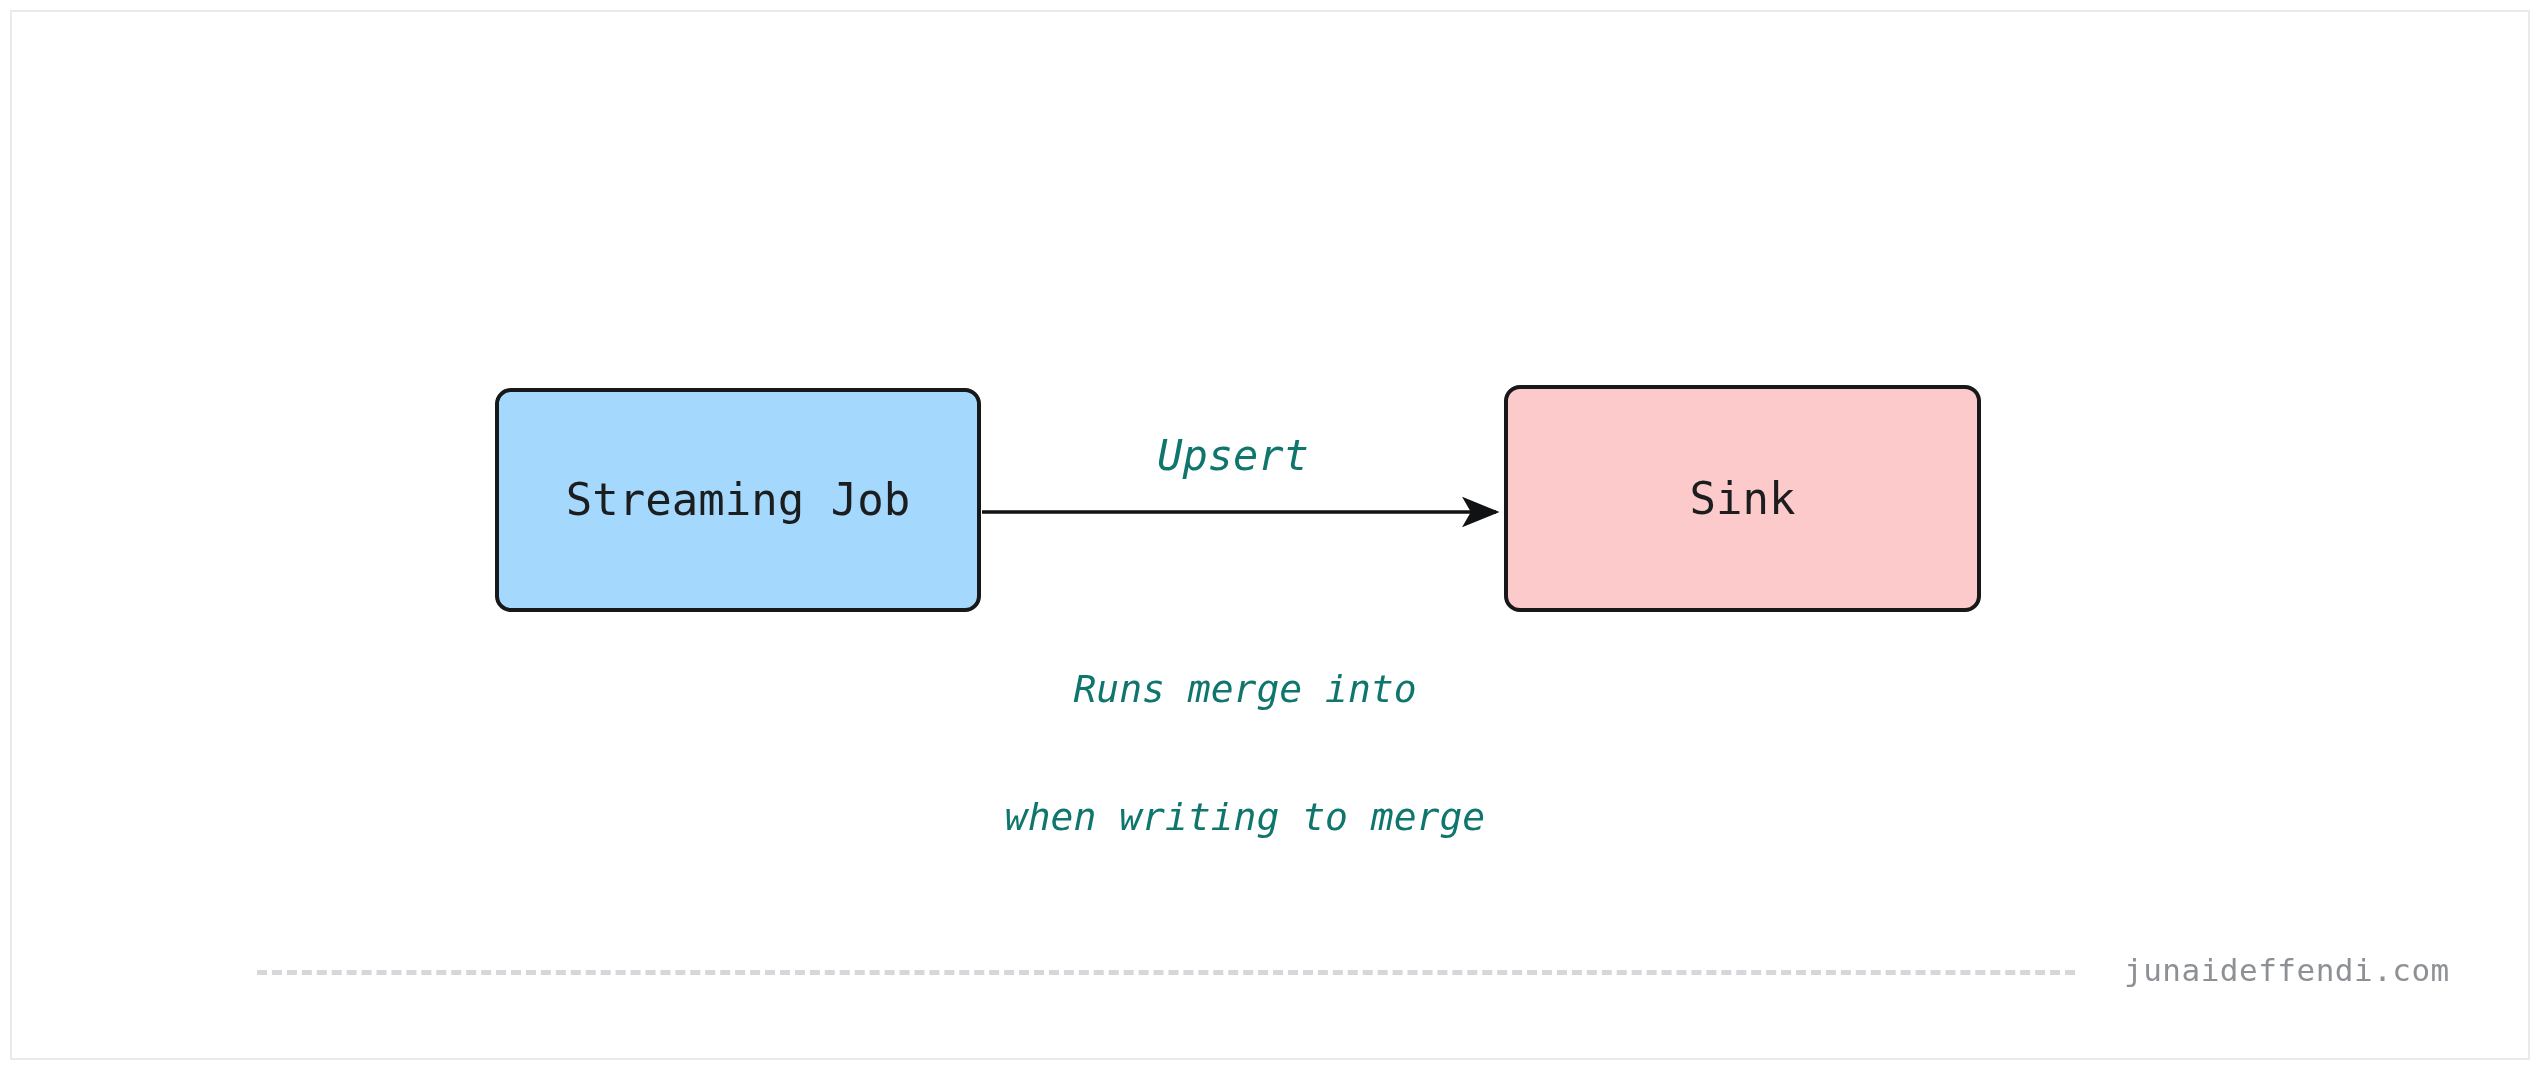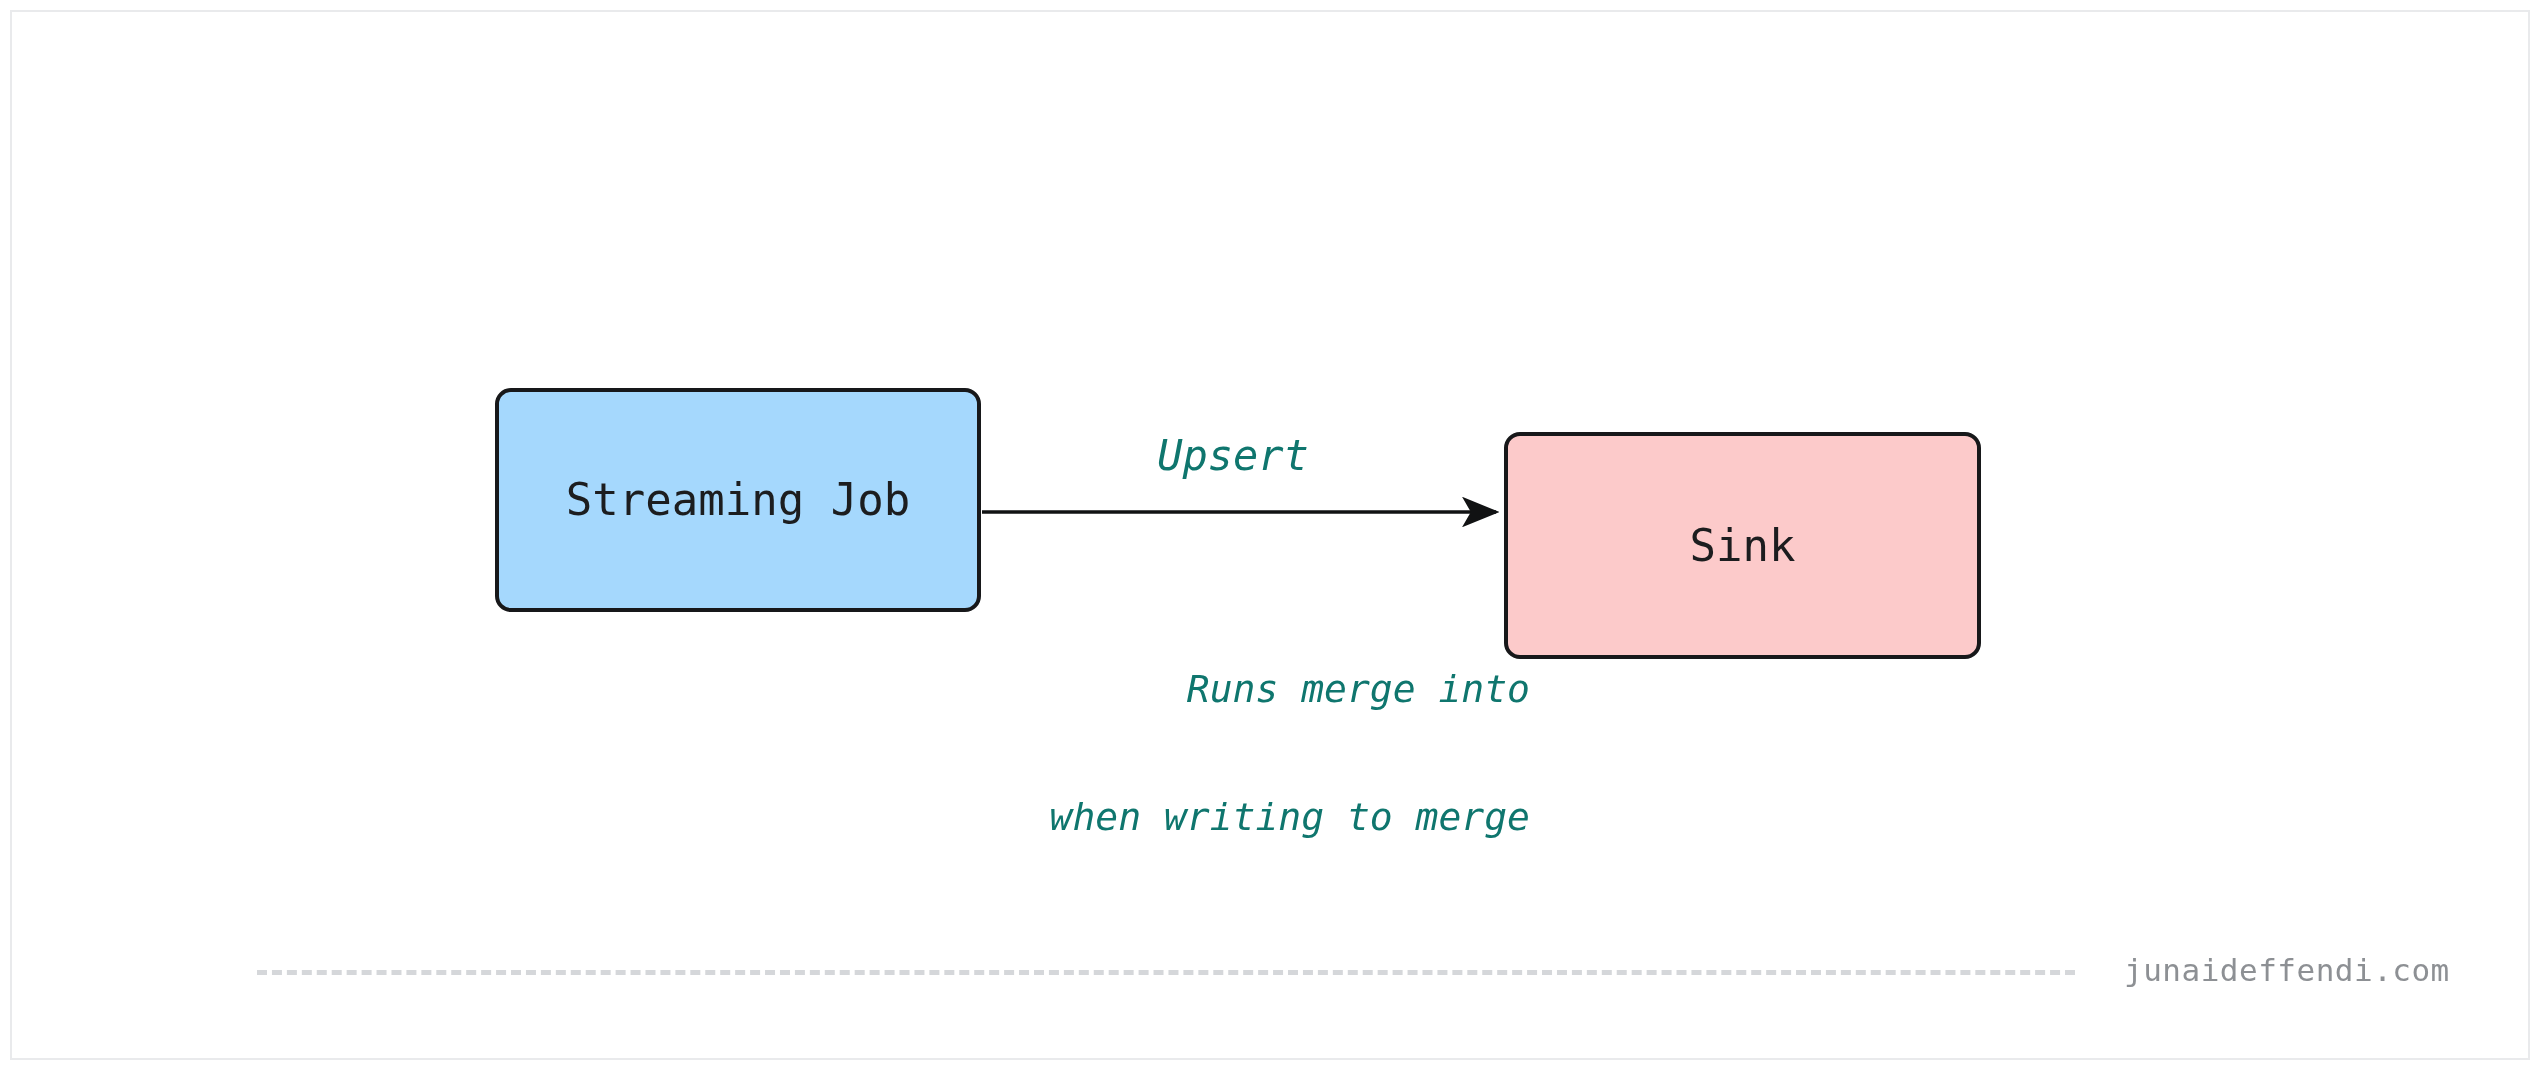--- a/index.html
+++ b/index.html
@@ -68,21 +68,20 @@
     width: 486px;
     height: 224px;
     background: #a5d8fd;
   }
   #node-sink {
     left: 1504px;
     top: 385px;
     width: 477px;
     height: 227px;
     background: #fccaca;
-    margin-top: 47px;
   }
 
   
   .edge-label {
     position: absolute;
     font-family: "DejaVu Sans Mono", "Liberation Mono", monospace;
     color: #0f766e;
     white-space: pre;
     line-height: 1.12;
     text-align: center;
@@ -95,21 +94,20 @@
     font-size: 42px;
   }
   #edge-label-note {
     left: 960px;
     top: 583px;
     width: 570px;
     font-size: 38px;
   }
   #edge-label-note .note-line {
     display: block;
-    text-align: right;
   }
 
   
   #footer {
     position: absolute;
     left: 0;
     top: 950px;
     width: 2540px;
     height: 60px;
     margin-left: 12px;

